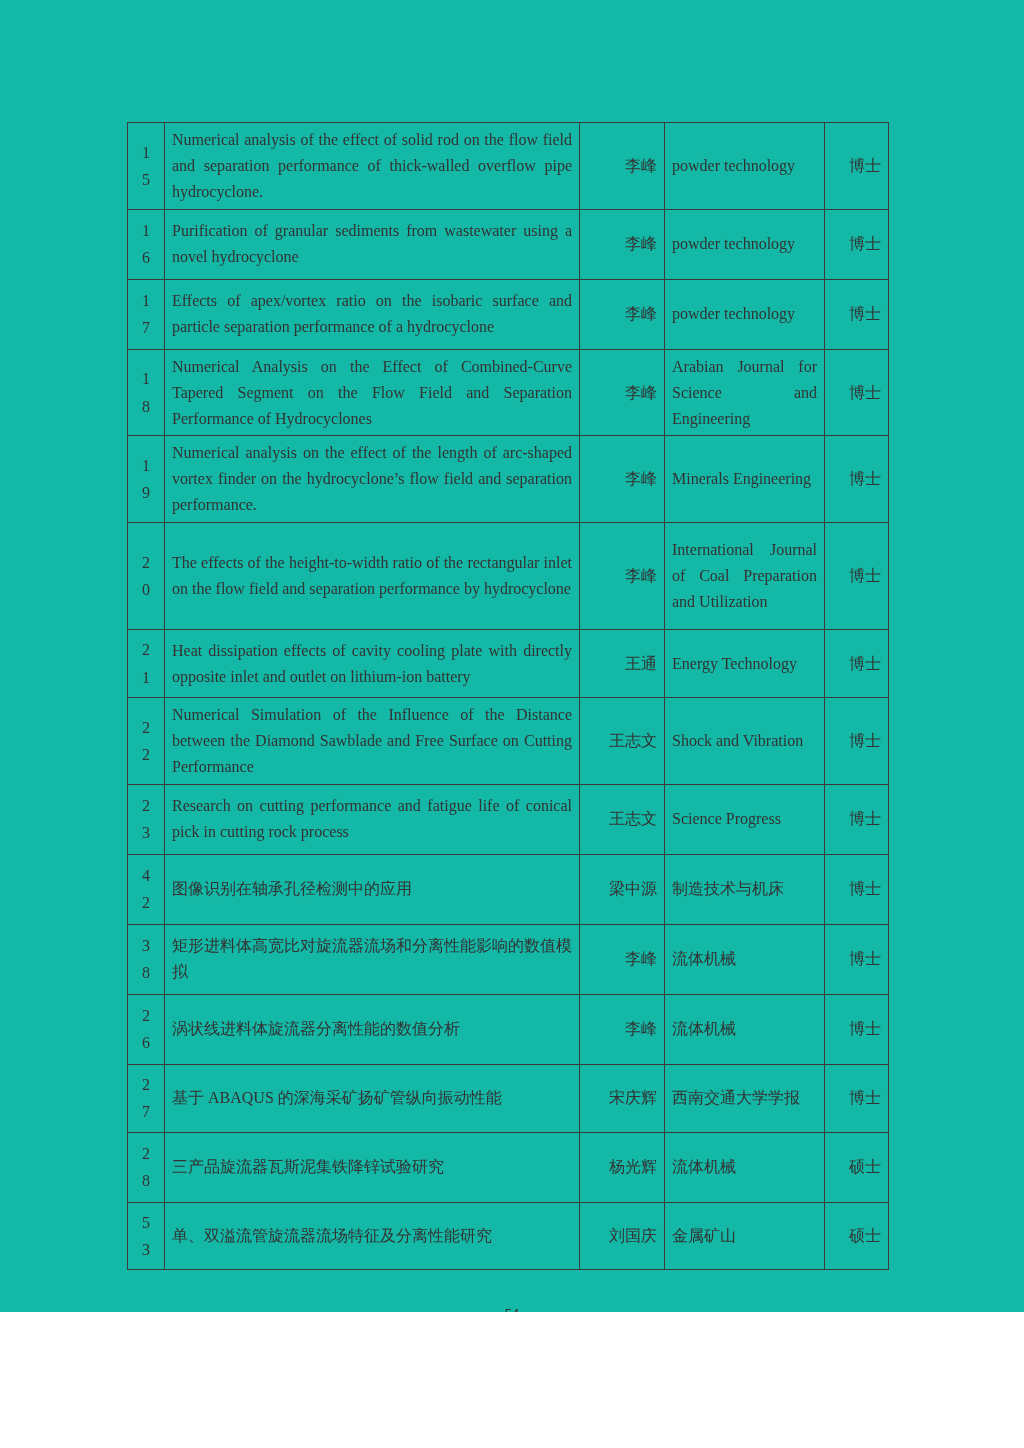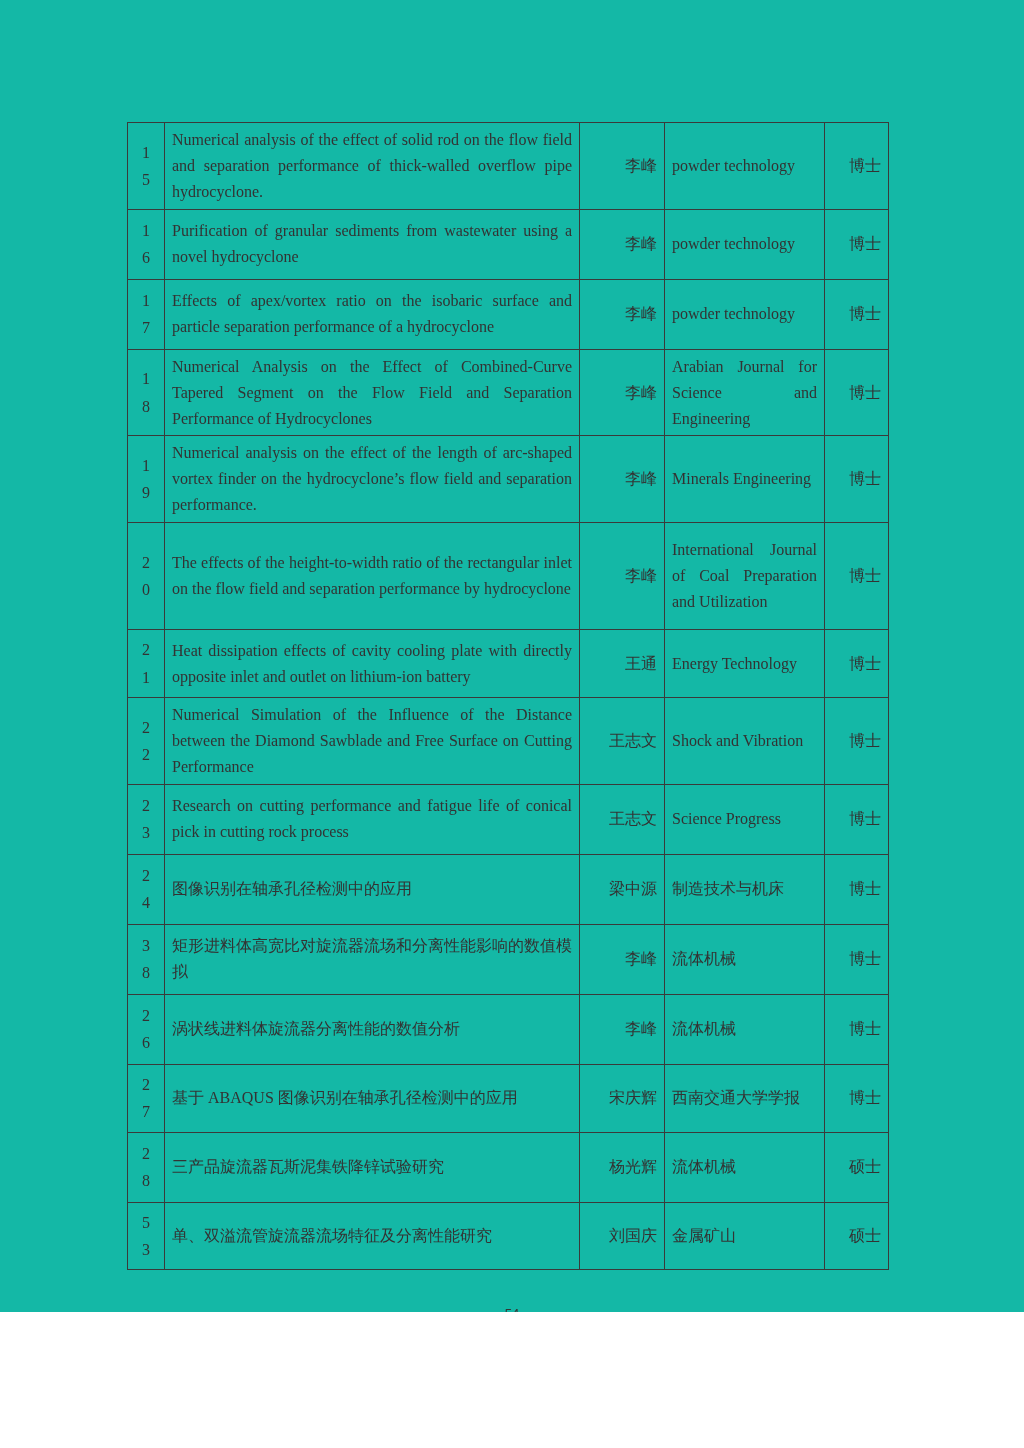--- a/index.html
+++ b/index.html
@@ -152,21 +152,21 @@
           <td class="c4">博士</td>
         </tr>
         <tr>
           <td class="c0"><span class="num-inner">23</span></td>
           <td class="c1">Research on cutting performance and fatigue life of conical pick in cutting rock process</td>
           <td class="c2">王志文</td>
           <td class="c3">Science Progress</td>
           <td class="c4">博士</td>
         </tr>
         <tr>
-          <td class="c0"><span class="num-inner">24</span></td>
+          <td class="c0"><span class="num-inner">42</span></td>
           <td class="c1">图像识别在轴承孔径检测中的应用</td>
           <td class="c2">梁中源</td>
           <td class="c3">制造技术与机床</td>
           <td class="c4">博士</td>
         </tr>
         <tr>
           <td class="c0"><span class="num-inner">38</span></td>
           <td class="c1">矩形进料体高宽比对旋流器流场和分离性能影响的数值模拟</td>
           <td class="c2">李峰</td>
           <td class="c3">流体机械</td>
@@ -174,21 +174,21 @@
         </tr>
         <tr>
           <td class="c0"><span class="num-inner">26</span></td>
           <td class="c1">涡状线进料体旋流器分离性能的数值分析</td>
           <td class="c2">李峰</td>
           <td class="c3">流体机械</td>
           <td class="c4">博士</td>
         </tr>
         <tr>
           <td class="c0"><span class="num-inner">27</span></td>
-          <td class="c1">基于 ABAQUS 图像识别在轴承孔径检测中的应用</td>
+          <td class="c1">基于 ABAQUS 的深海采矿扬矿管纵向振动性能</td>
           <td class="c2">宋庆辉</td>
           <td class="c3">西南交通大学学报</td>
           <td class="c4">博士</td>
         </tr>
         <tr>
           <td class="c0"><span class="num-inner">28</span></td>
           <td class="c1">三产品旋流器瓦斯泥集铁降锌试验研究</td>
           <td class="c2">杨光辉</td>
           <td class="c3">流体机械</td>
           <td class="c4">硕士</td>

